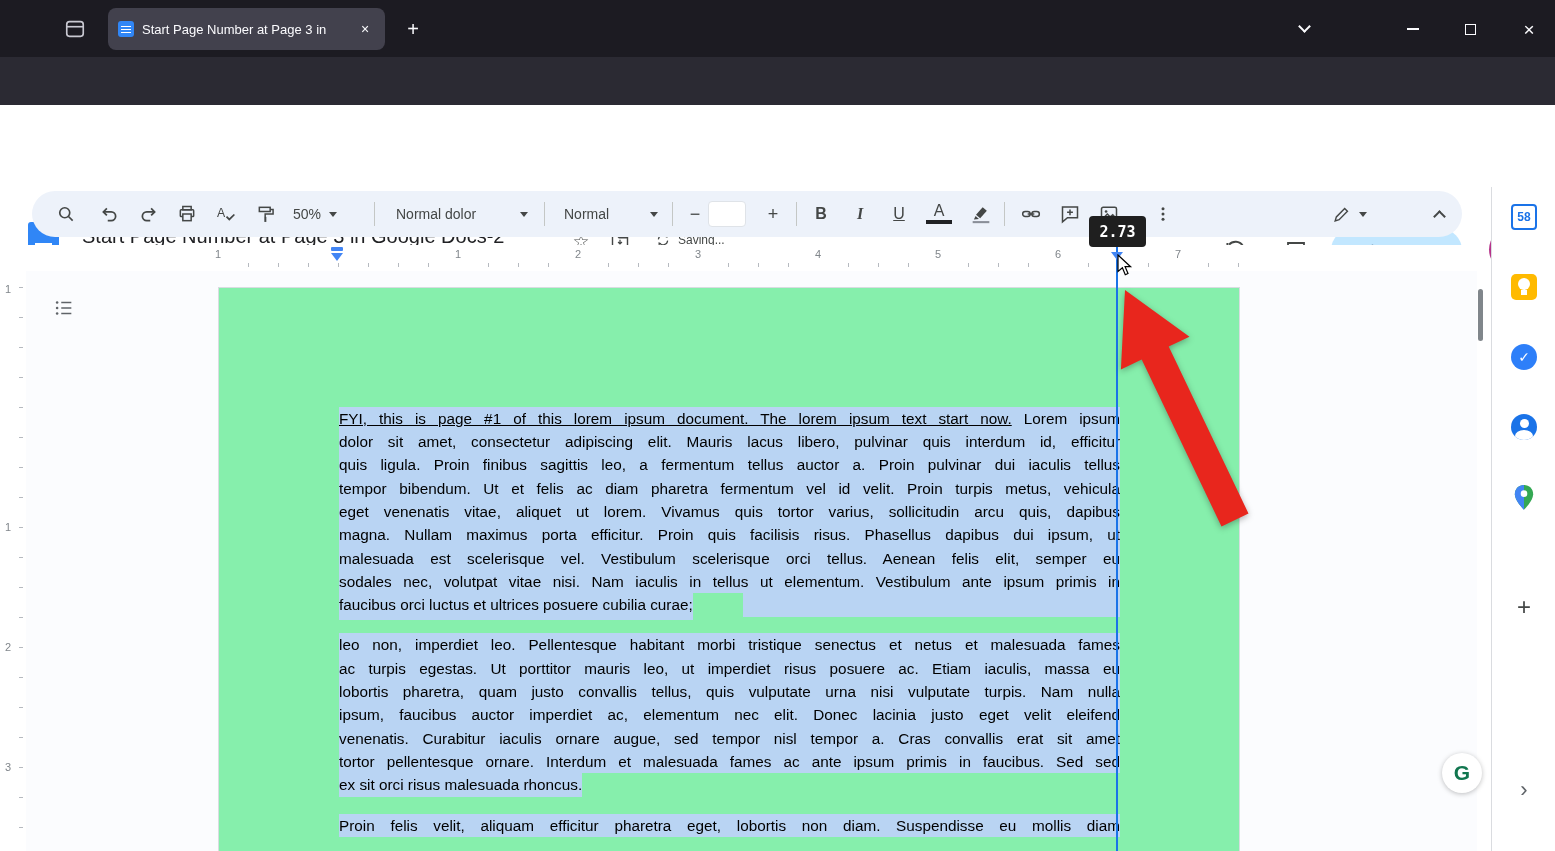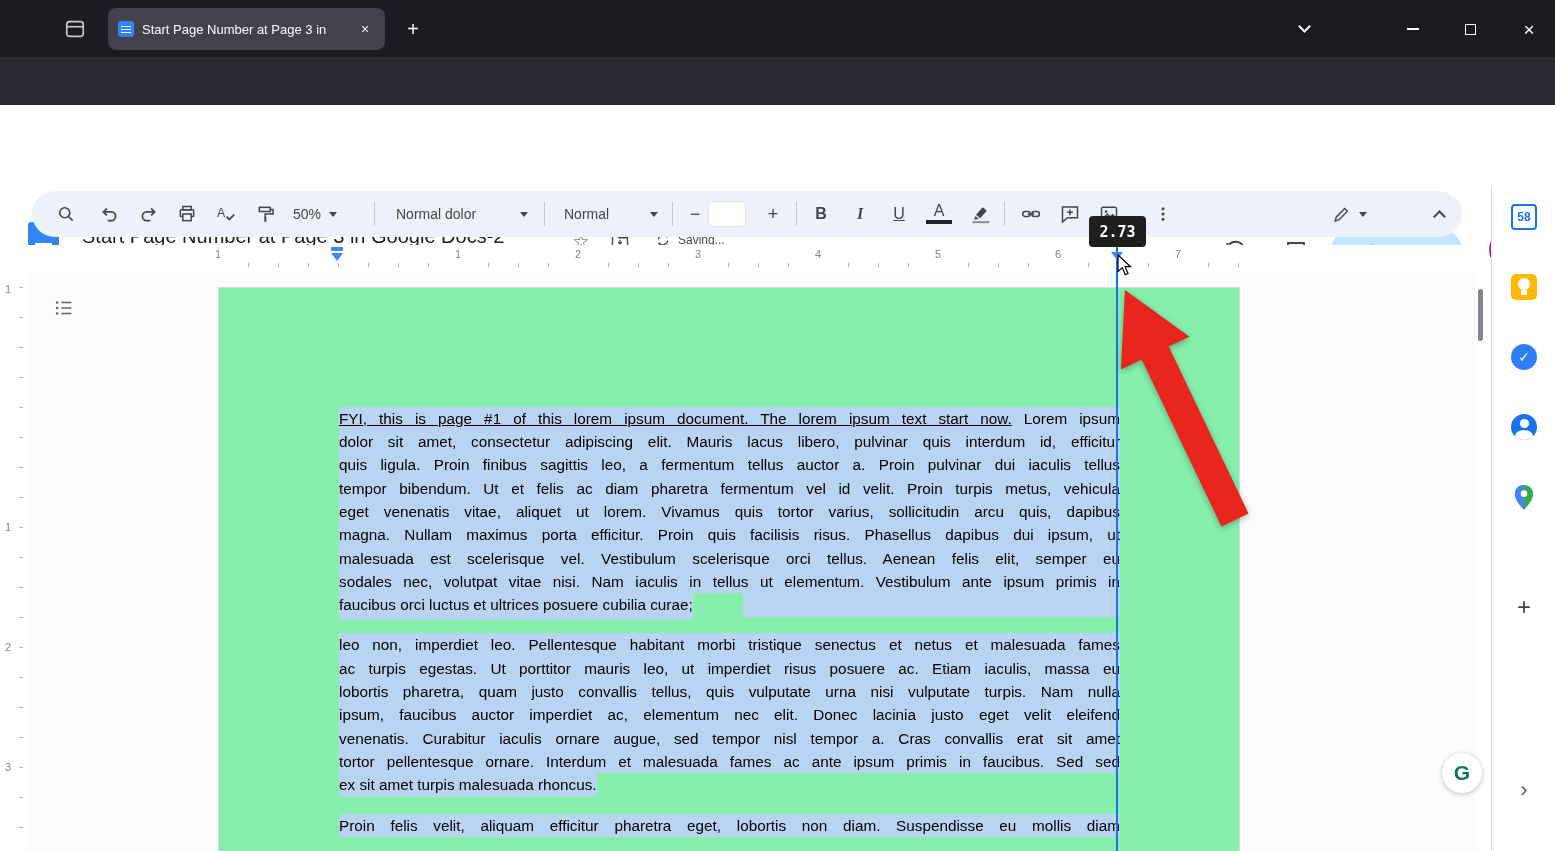--- a/index.html
+++ b/index.html
@@ -444,21 +444,21 @@
               <span class="hl-tail"></span>
             </div>
           </div>
         <div class="para" id="para2">
             <div class="docline"><span class="hl">leo non, imperdiet leo. Pellentesque habitant morbi tristique senectus et netus et malesuada fames</span></div>
             <div class="docline"><span class="hl">ac turpis egestas. Ut porttitor mauris leo, ut imperdiet risus posuere ac. Etiam iaculis, massa eu</span></div>
             <div class="docline"><span class="hl">lobortis pharetra, quam justo convallis tellus, quis vulputate urna nisi vulputate turpis. Nam nulla</span></div>
             <div class="docline"><span class="hl">ipsum, faucibus auctor imperdiet ac, elementum nec elit. Donec lacinia justo eget velit eleifend</span></div>
             <div class="docline"><span class="hl">venenatis. Curabitur iaculis ornare augue, sed tempor nisl tempor a. Cras convallis erat sit amet</span></div>
             <div class="docline"><span class="hl">tortor pellentesque ornare. Interdum et malesuada fames ac ante ipsum primis in faucibus. Sed sed</span></div>
-            <div class="docline lastline"><span class="hl">ex sit amet turpis malesuada rhoncus.</span></div>
+            <div class="docline lastline"><span class="hl">ex sit orci risus malesuada rhoncus.</span></div>
           </div>
         <div class="para" id="para3">
             <div class="docline"><span class="hl">Proin felis velit, aliquam efficitur pharetra eget, lobortis non diam. Suspendisse eu mollis diam</span></div>
           </div>
       </div>
     </div>
   </div>
 
   <div class="outline-btn">
     <svg width="22" height="22" viewBox="0 0 24 24">

